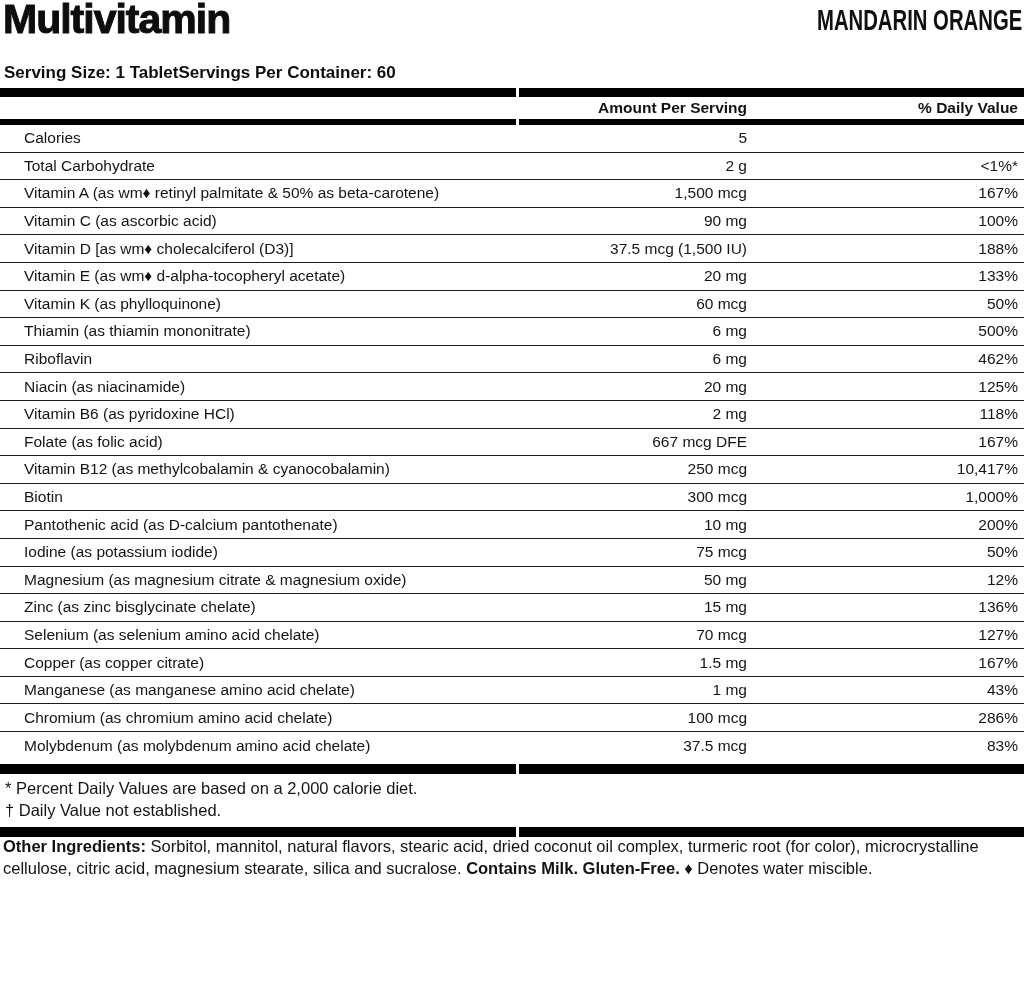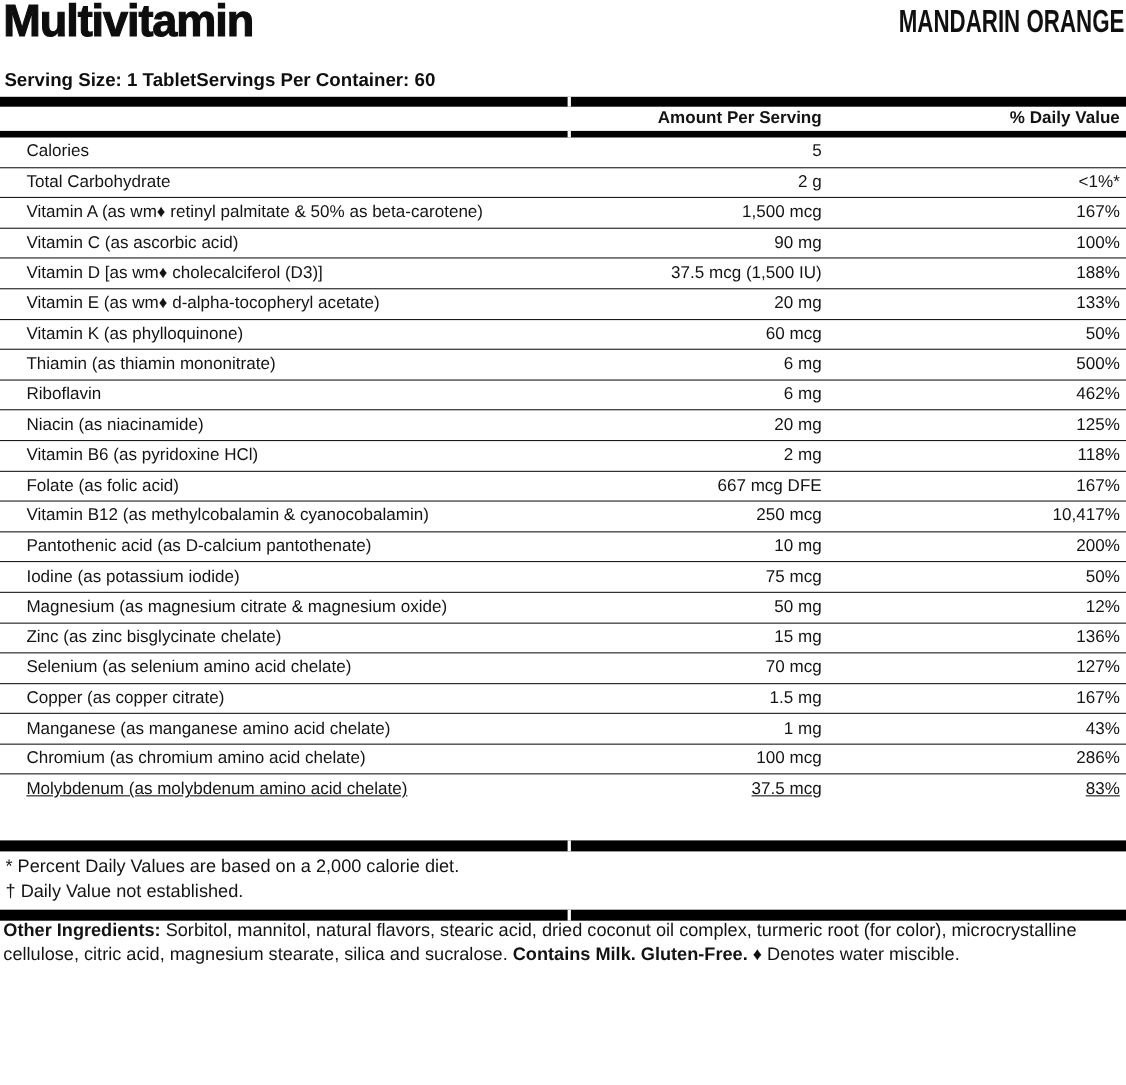--- a/index.html
+++ b/index.html
@@ -38,21 +38,21 @@
   .cols-header .amt { text-align:right; font-weight:700; font-size:15.5px; }
   .cols-header .dv  { text-align:right; font-weight:700; font-size:15.5px; padding-right:6px; }
   
   .rows { position:absolute; top:125px; left:0; right:0; }
   .row {
     display:grid; grid-template-columns:1fr 247px 277px; align-items:center;
     height:27.6px; font-size:15.5px; color:#141414;
     border-bottom:1.5px solid #1b1b1b;
     padding-left:19px;
   }
-  .row:last-child { border-bottom:none;text-decoration:underline; }
+  .row:last-child { border-bottom:none; }
   .c-name { padding-left:5px; white-space:nowrap; }
   .c-amt  { text-align:right; white-space:nowrap; }
   .c-dv   { text-align:right; padding-right:6px; white-space:nowrap; }
   
   .fn { position:absolute; left:5px; font-size:16.5px; color:#141414; }
   .fn1 { top:779px; }
   .fn2 { top:801px; }
   
   .other {
     position:absolute; top:836px; left:3px; width:1019px;
@@ -159,20 +159,25 @@
     </div>
       <div class="row">
       <span class="c-name">Folate (as folic acid)</span>
       <span class="c-amt">667 mcg DFE</span>
       <span class="c-dv">167%</span>
     </div>
       <div class="row">
       <span class="c-name">Vitamin B12 (as methylcobalamin &amp; cyanocobalamin)</span>
       <span class="c-amt">250 mcg</span>
       <span class="c-dv">10,417%</span>
+    </div>
+      <div class="row">
+      <span class="c-name">Biotin</span>
+      <span class="c-amt">300 mcg</span>
+      <span class="c-dv">1,000%</span>
     </div>
       <div class="row">
       <span class="c-name">Pantothenic acid (as D-calcium pantothenate)</span>
       <span class="c-amt">10 mg</span>
       <span class="c-dv">200%</span>
     </div>
       <div class="row">
       <span class="c-name">Iodine (as potassium iodide)</span>
       <span class="c-amt">75 mcg</span>
       <span class="c-dv">50%</span>

